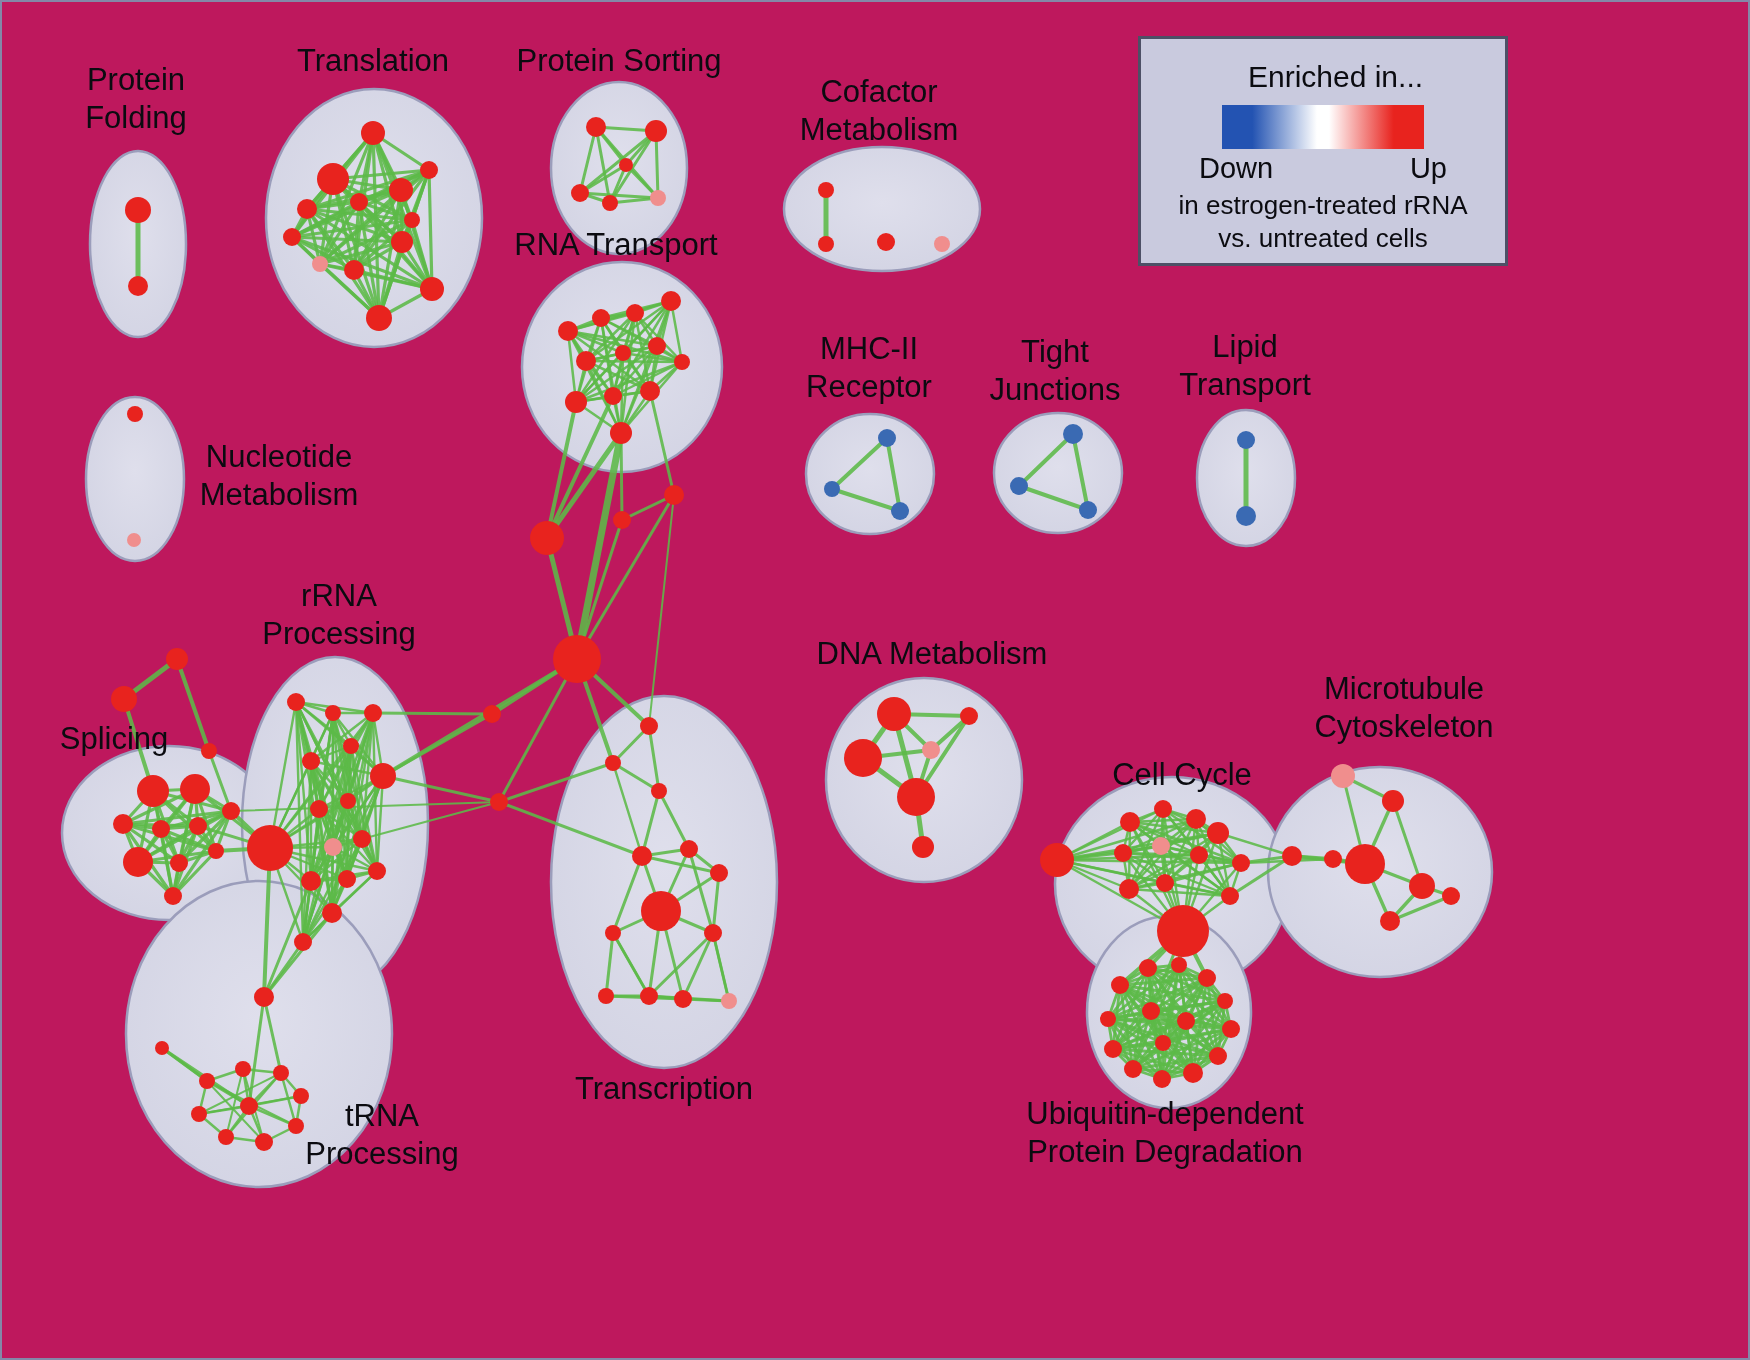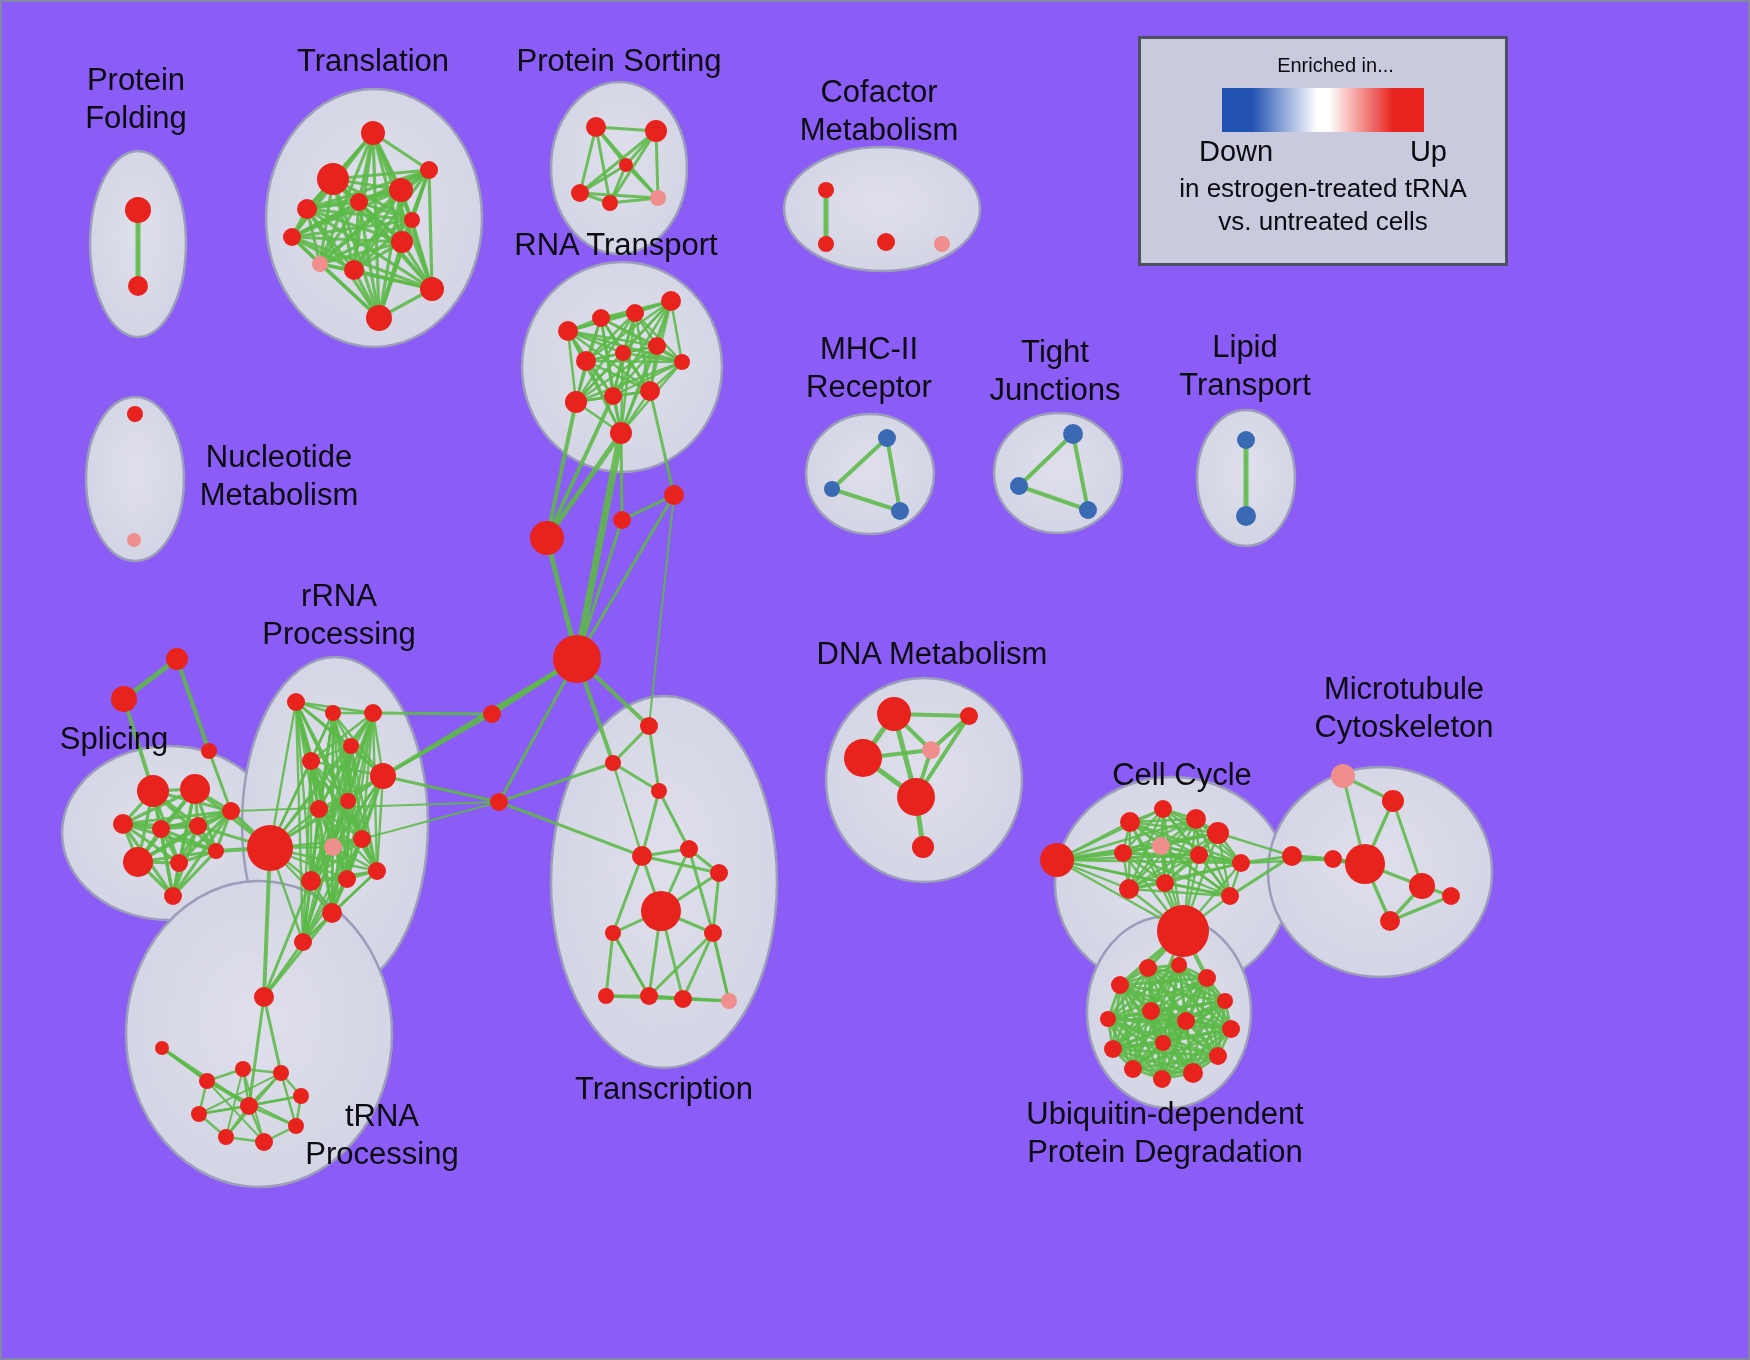--- a/index.html
+++ b/index.html
@@ -1,29 +1,29 @@
 <!DOCTYPE html>
 <html><head>
 <meta charset="utf-8">
 <style>
   html,body{margin:0;padding:0;}
   body{font-family:"Liberation Sans",sans-serif;background:#ffffff;}
   #figure{position:relative;width:1750px;height:1360px;background:#c8c9de;border:2px solid #8487a8;box-sizing:border-box;overflow:hidden;}
   #network-svg{position:absolute;left:0;top:0;}
   .cluster-label{font-family:"Liberation Sans",sans-serif;font-size:31px;fill:#0b0b10;}
   .legend{position:absolute;left:1136px;top:34px;width:370px;height:230px;border:3px solid #4d5066;box-sizing:border-box;text-align:center;background:#c9cade;z-index:2;color:#0b0b10;}
-  .legend-title{font-size:20px;margin-top:15px;padding-left:25px;}
+  .legend-title{font-size:30px;margin-top:21px;padding-left:25px;}
   .legend-gradient{width:202px;height:44px;margin:11px auto 3px auto;}
   .legend-updown{display:flex;justify-content:space-between;width:248px;margin:2px auto 4px auto;font-size:29px;}
   .legend-caption{font-size:26px;line-height:33px;}
 </style>
 </head>
 <body>
 
-<div id="figure" style="background: #8b5cf6; border-color: rgb(132, 135, 168);">
+<div id="figure" style="background: #be185d; border-color: rgb(132, 135, 168);">
 
   <svg id="network-svg" width="1750" height="1360" viewBox="0 0 1750 1360">
     <defs>
       <radialGradient id="ellipseGrad" cx="50%" cy="45%" r="65%">
         <stop id="eg-c" offset="0%" stop-color="#dfdfec"></stop>
         <stop id="eg-e" offset="100%" stop-color="#d2d3e3"></stop>
       </radialGradient>
     </defs>
     <g id="g-ellipses">
         <ellipse cx="136" cy="242" rx="48" ry="93" fill="url(#ellipseGrad)" stroke="#9b9dbb" stroke-width="2.5"></ellipse>
@@ -859,17 +859,17 @@
       </g>
   </svg>
 
   <div class="legend">
     <div class="legend-title">Enriched in...</div>
     <div class="legend-gradient" style="background: linear-gradient(to right, rgb(35, 83, 178) 0%, rgb(35, 83, 178) 15%, rgb(255, 255, 255) 47%, rgb(255, 255, 255) 53%, rgb(232, 35, 30) 85%, rgb(232, 35, 30) 100%);"></div>
     <div class="legend-updown">
       <span>Down</span>
       <span>Up</span>
     </div>
-    <div class="legend-caption">in estrogen-treated tRNA</div>
+    <div class="legend-caption">in estrogen-treated rRNA</div>
     <div class="legend-caption">vs. untreated cells</div>
   </div>
 
 </div>
 
 </body></html>

